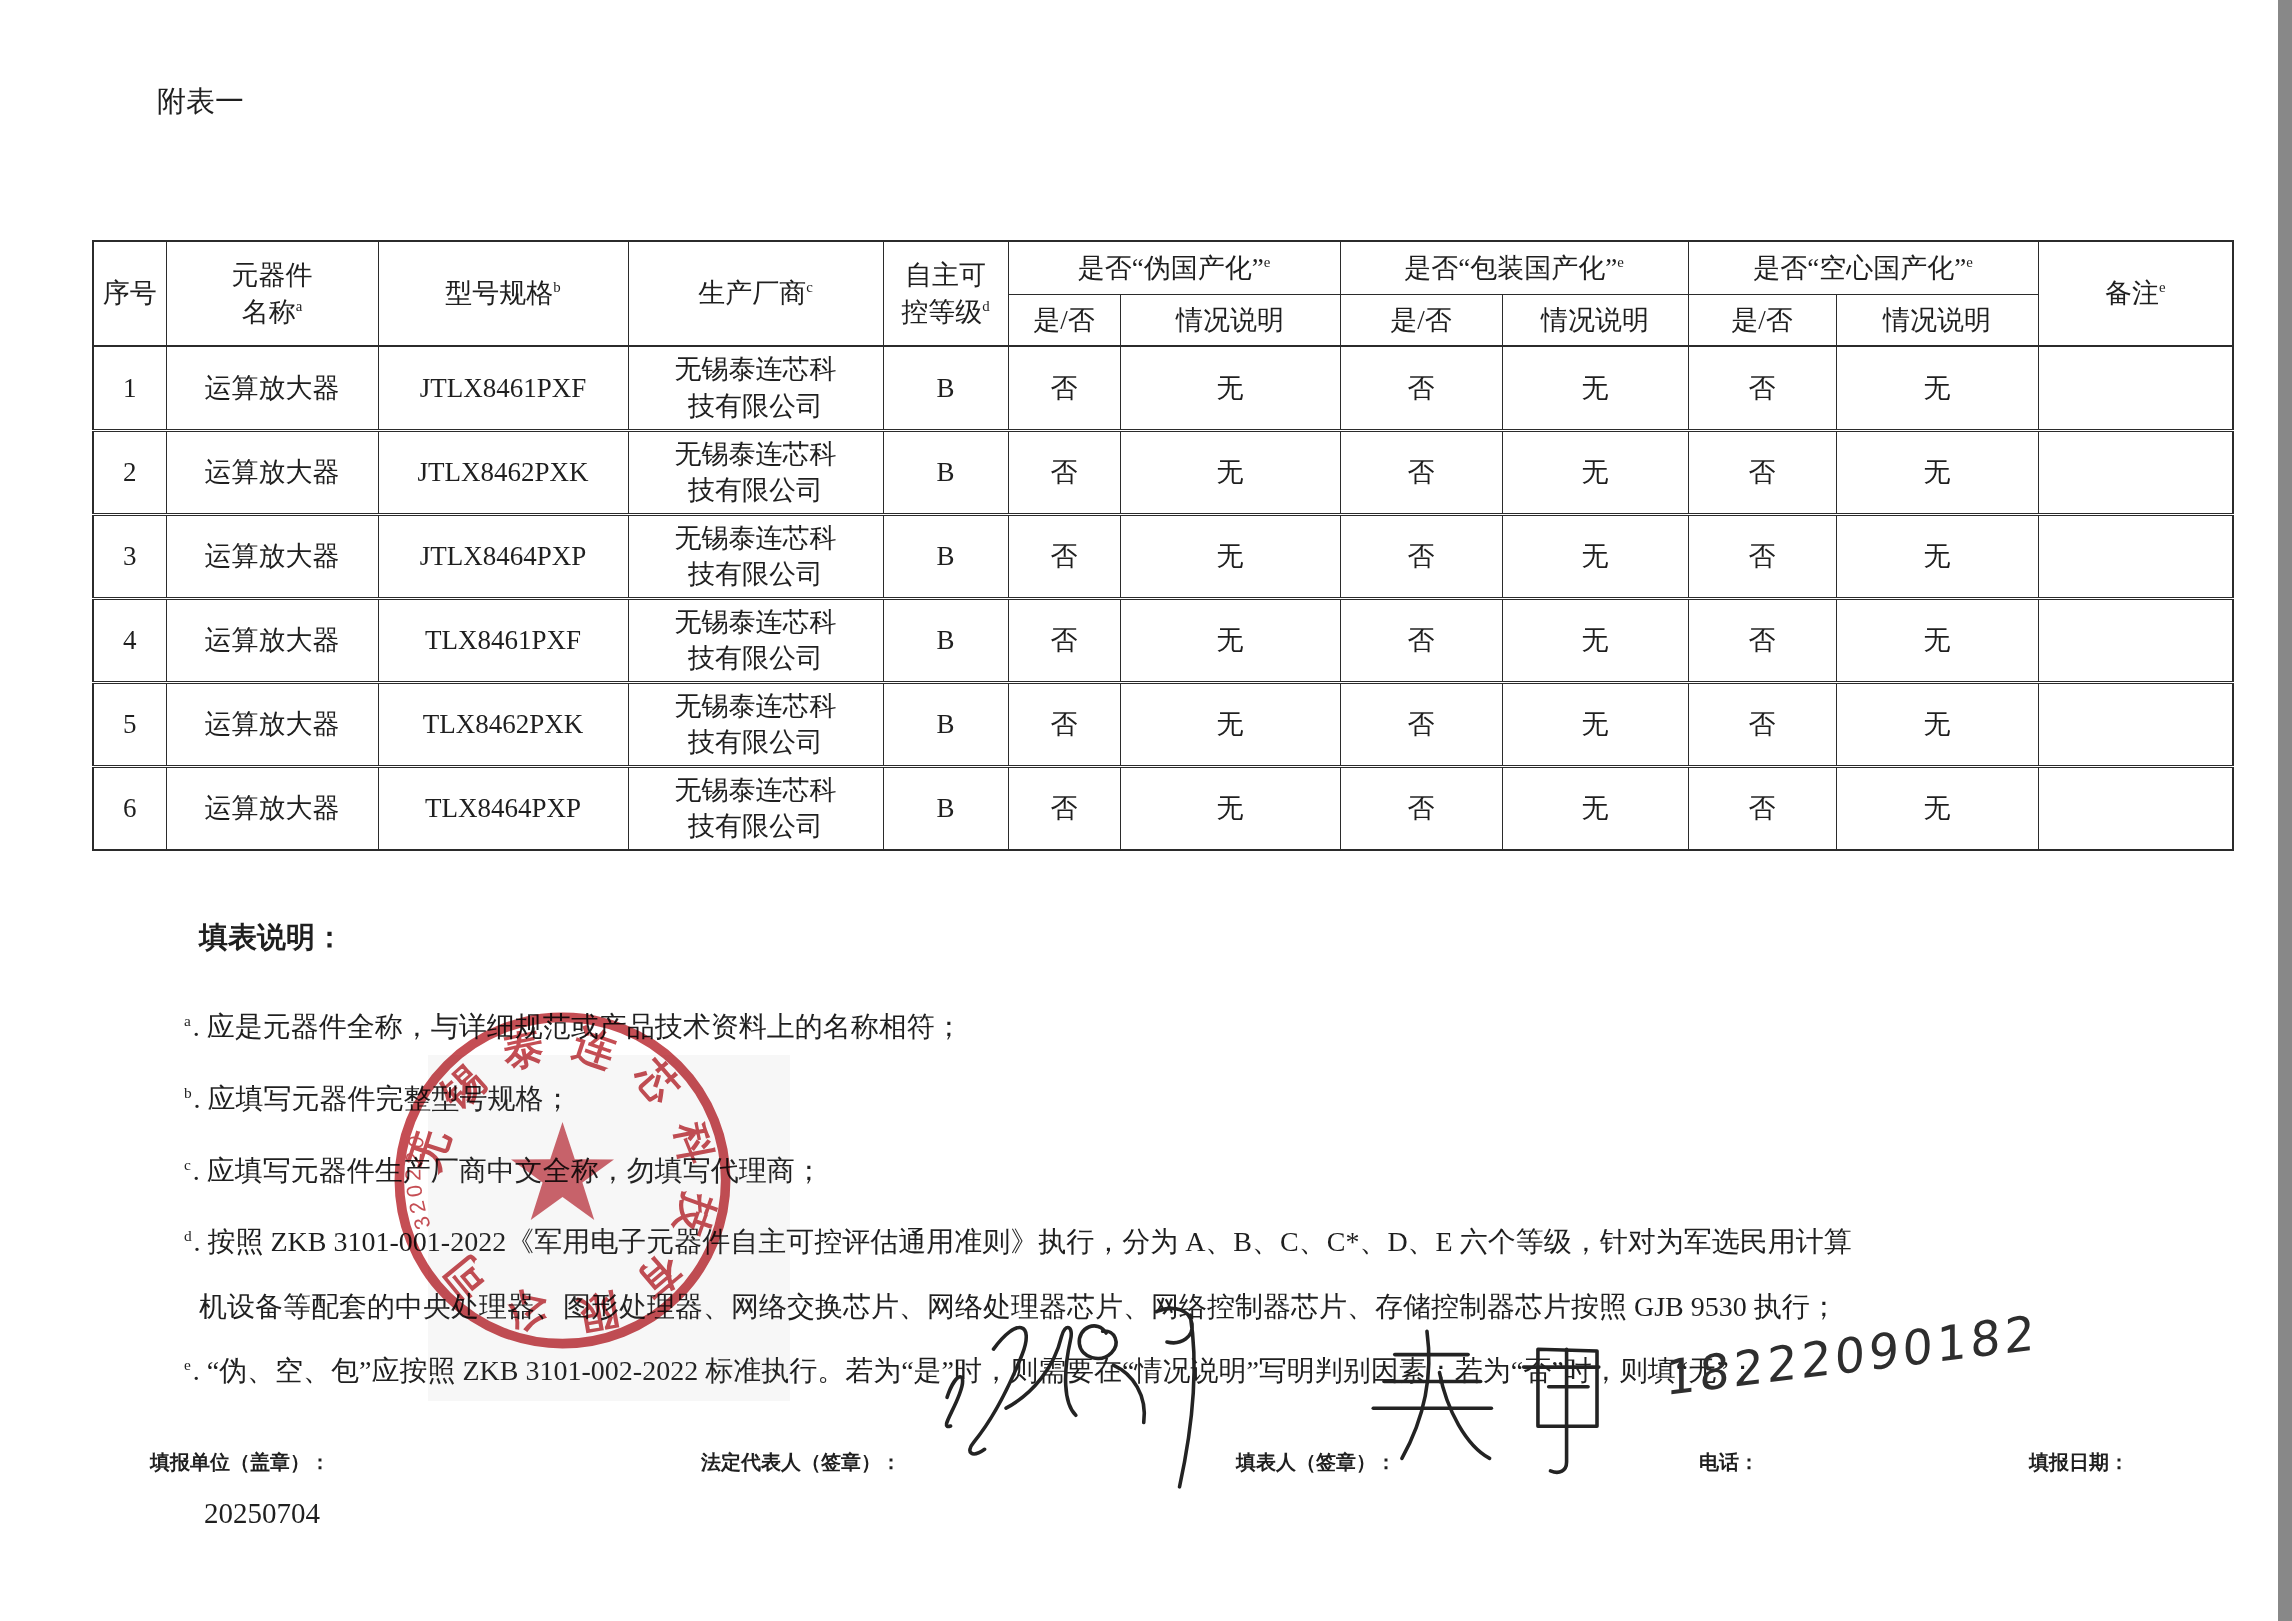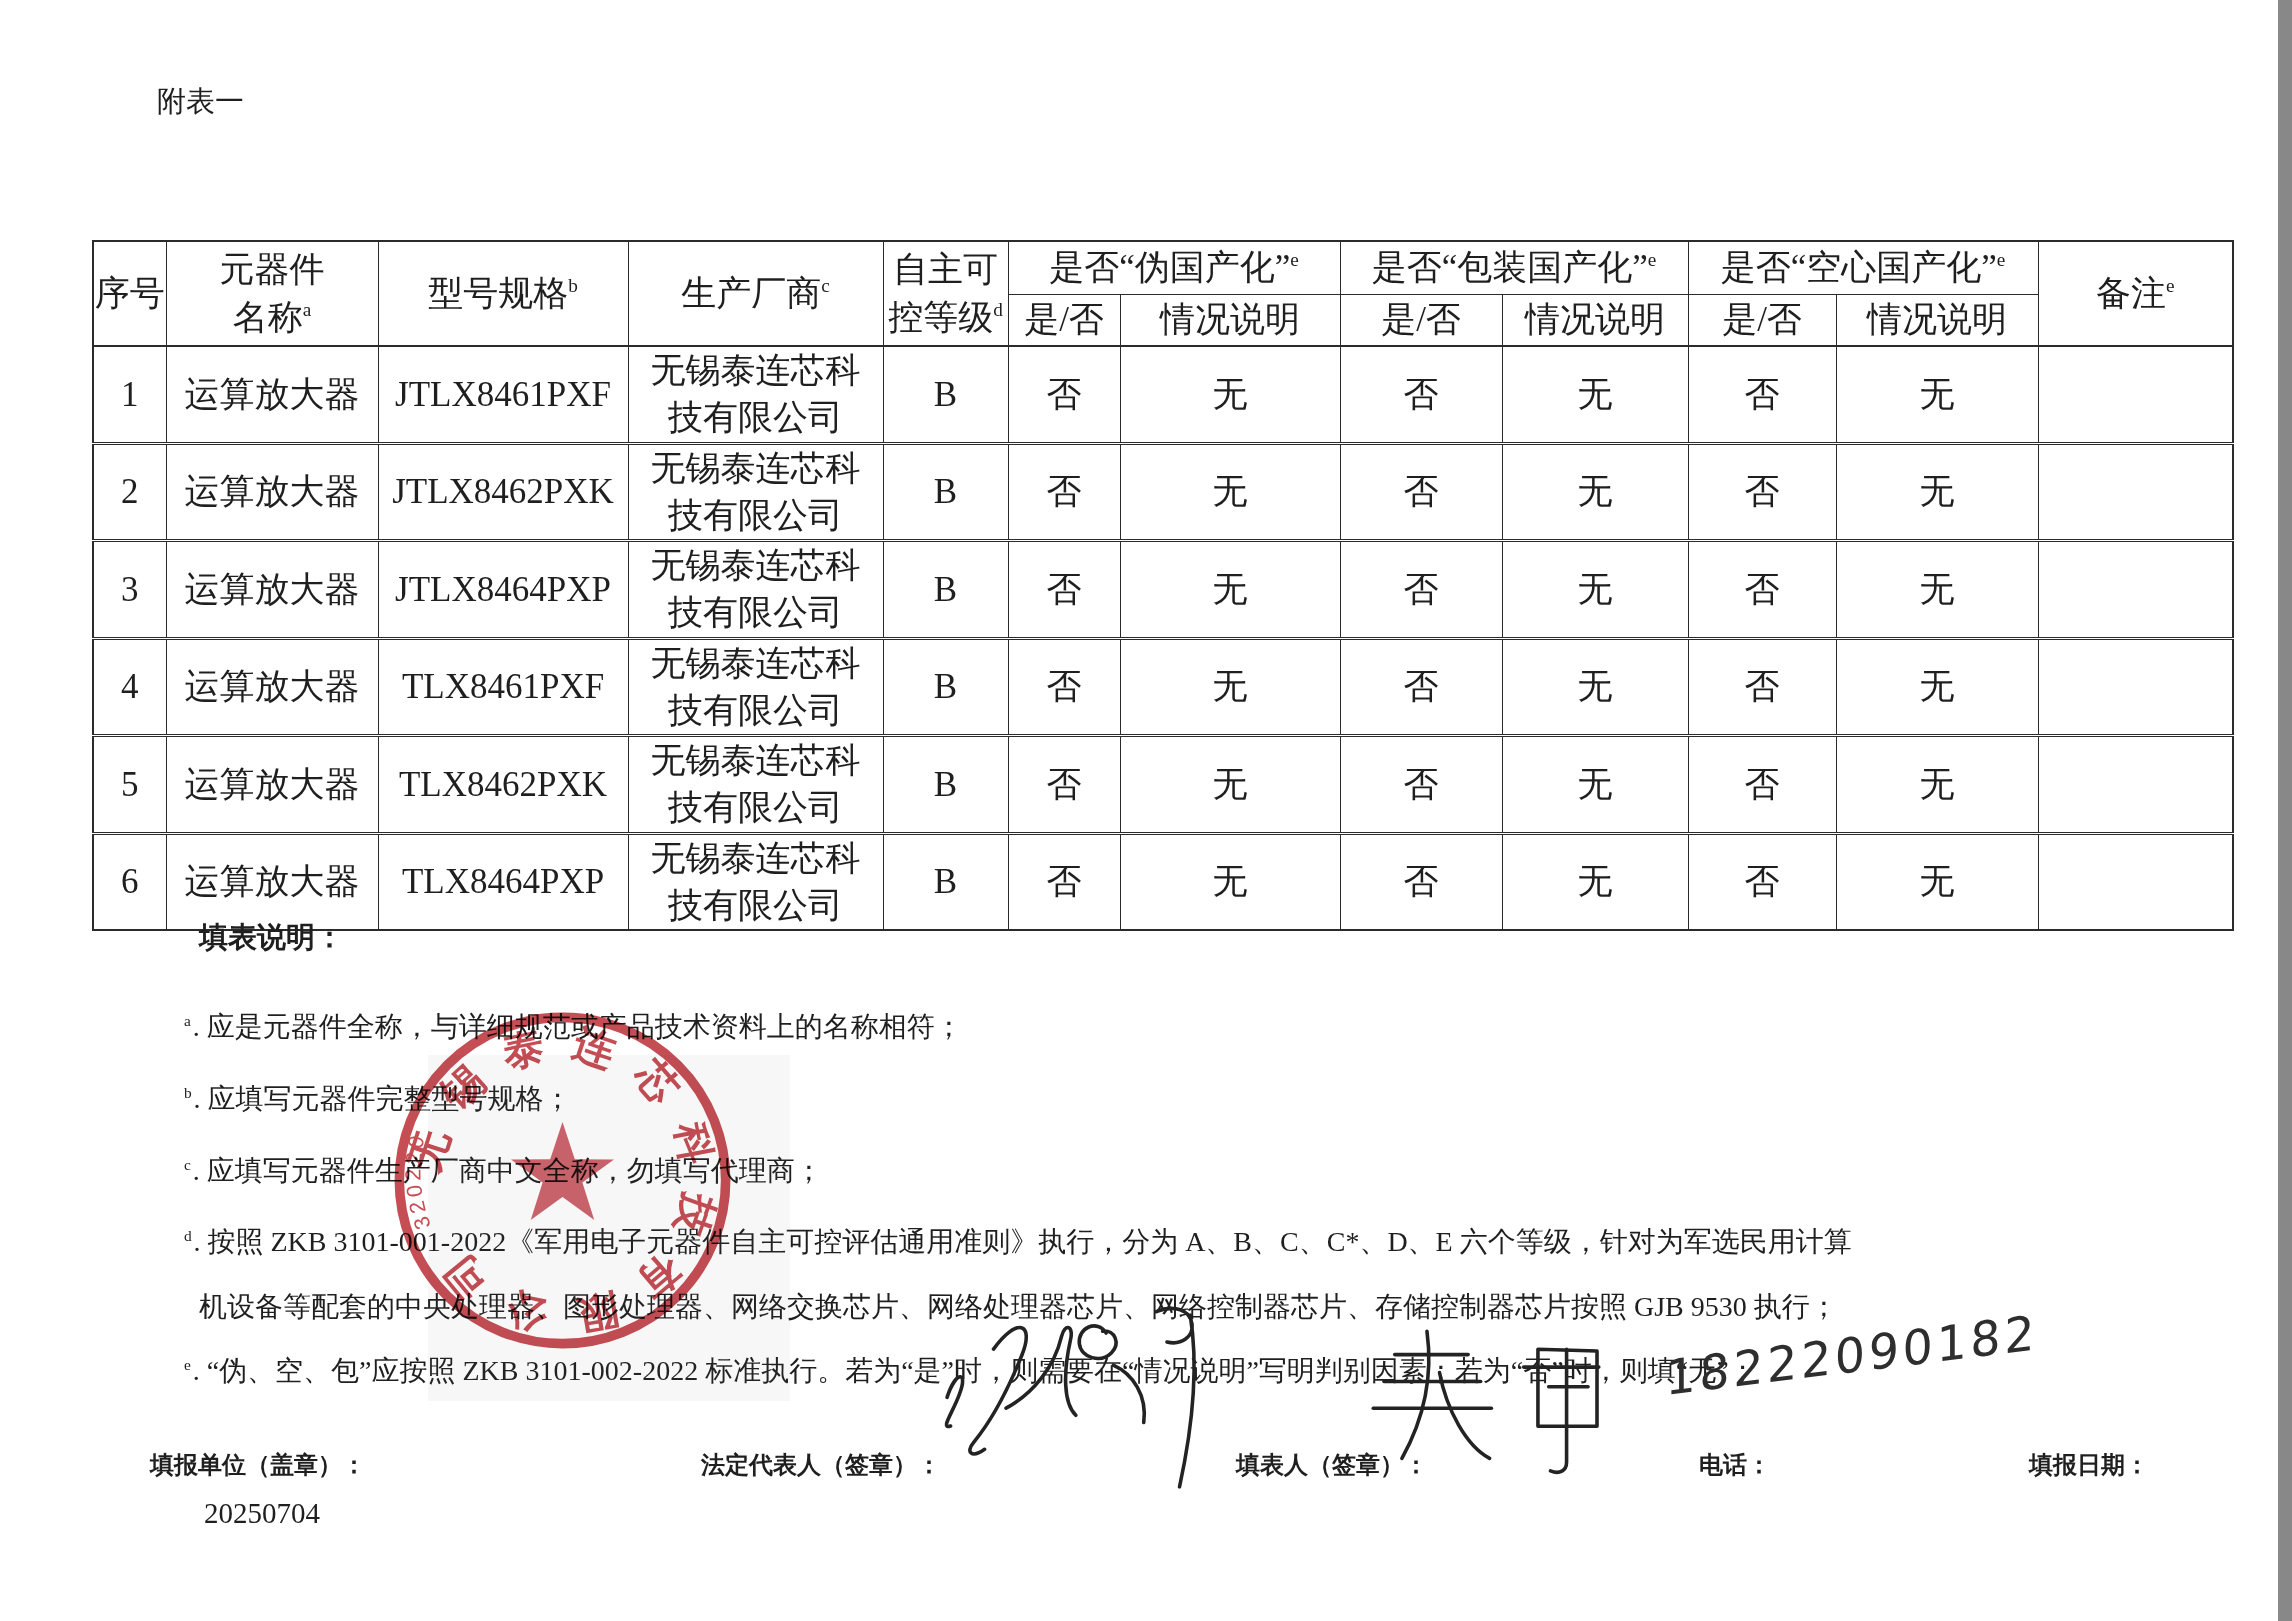--- a/index.html
+++ b/index.html
@@ -9,38 +9,38 @@
   }
   .abs{position:absolute;}
   .sans{font-family:"Liberation Sans","DejaVu Sans",sans-serif;}
   .b{font-weight:700;}
   sup{font-size:0.55em;vertical-align:super;line-height:0;}
 
   
   table#review{
     border-collapse:collapse;table-layout:fixed;
     width:2140px;border:2.7px solid #2b2b2b;
-    font-size:35px;
+    font-size:27px;
   }
   #review th,#review td{
     border:1.8px solid #2b2b2b;text-align:center;vertical-align:middle;
     padding:0;white-space:pre-line;font-weight:normal;line-height:1.35;
   }
   #review thead{border-bottom:2.7px solid #2b2b2b;}
   #review tbody tr{height:84px;}
   #review tbody tr:not(:first-child){border-top:3.6px double #2b2b2b;}
   #review tr.h1{height:53px;}
   #review tr.h2{height:52px;}
 
   
   .note-line{font-size:28px;line-height:1.2;white-space:nowrap;}
   .note-line sup{margin-right:1.8px;}
 
   
-  .footer-label{font-size:24px;white-space:nowrap;}
+  .footer-label{font-size:20px;white-space:nowrap;}
 
   
   #stamp{mix-blend-mode:multiply;opacity:0.9;}
   #scan-shade{background:rgba(110,110,110,0.055);}
 
   
   #phone-hw{
     font-family:"DejaVu Sans",sans-serif;font-size:48px;color:#2e2e2e;
     transform:rotate(-7deg) skewX(-7deg);letter-spacing:3.6px;white-space:nowrap;
   }

